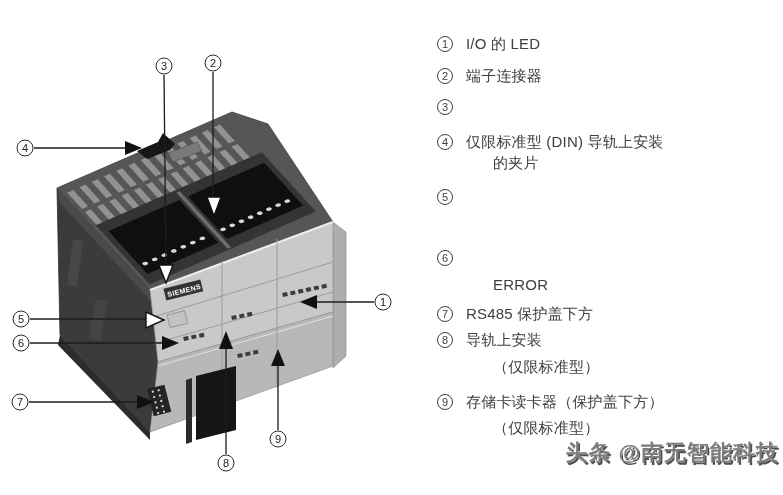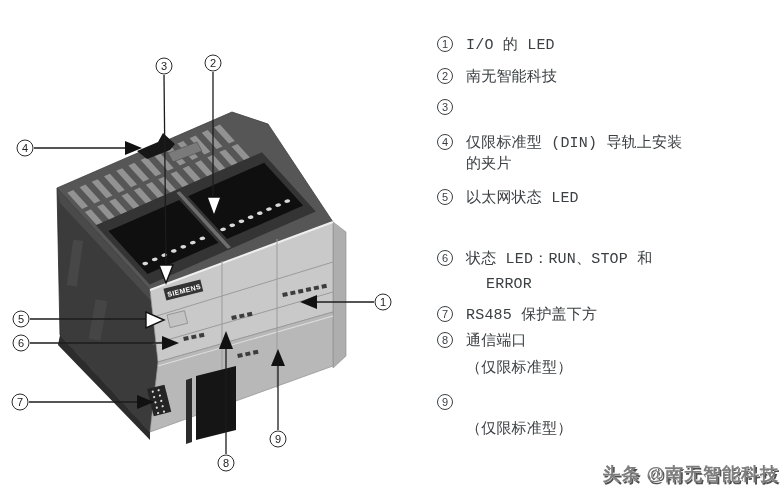--- a/index.html
+++ b/index.html
@@ -10,30 +10,30 @@
   svg{position:absolute;left:0;top:0;}
   
   .co{
     position:absolute;width:17px;height:17px;border:1.4px solid #2b2b2b;border-radius:50%;
     background:#fff;display:flex;align-items:center;justify-content:center;
     font-size:11px;line-height:1;color:#222;transform:translate(-50%,-50%);
     box-sizing:border-box;z-index:3;
   }
   
   .lrow{position:absolute;left:437px;height:22px;display:flex;align-items:center;}
-  .lrow.cont{left:466px;}
+  .lrow.cont{left:493px;}
   .lnum{
     width:16px;height:16px;border:1.3px solid #3c4043;border-radius:50%;flex:none;
     display:flex;align-items:center;justify-content:center;font-size:11px;line-height:1;
     color:#3c4043;box-sizing:border-box;margin-right:13px;
   }
-  .ltext{font-size:15px;color:#3c4043;white-space:nowrap;letter-spacing:.2px;font-family:Liberation Mono, monospace;}
+  .ltext{font-size:15px;color:#3c4043;white-space:nowrap;letter-spacing:.2px;}
   
   .wm{
-    position:absolute;right:4px;top:462px;font-size:18px;font-weight:700;color:#7d7d7d;
+    position:absolute;right:4px;top:438px;font-size:22px;font-weight:700;color:#7d7d7d;
     letter-spacing:1px;white-space:nowrap;
     text-shadow:-1.5px -1.5px 0 #ffffff,1.5px 1.5px 0 #4f4f4f;
   }
 </style>
 </head>
 <body>
 
 <div id="canvas">
 
   <svg width="430" height="495" viewBox="0 0 430 495">
@@ -228,56 +228,55 @@
   <div class="co" style="left:20px;top:402px;">7</div>
   <div class="co" style="left:226px;top:463px;">8</div>
   <div class="co" style="left:278px;top:439px;">9</div>
 
   <div class="lrow" style="top:33px;">
     <span class="lnum">1</span>
     <span class="ltext">I/O 的 LED</span>
   </div>
   <div class="lrow" style="top:65px;">
     <span class="lnum">2</span>
-    <span class="ltext">南无智能科技</span>
+    <span class="ltext">端子连接器</span>
   </div>
   <div class="lrow" style="top:96px;">
     <span class="lnum">3</span>
   </div>
   <div class="lrow" style="top:131px;">
     <span class="lnum">4</span>
     <span class="ltext">仅限标准型 (DIN) 导轨上安装</span>
   </div>
   <div class="lrow cont" style="top:152px;">
     <span class="ltext">的夹片</span>
   </div>
   <div class="lrow" style="top:186px;">
     <span class="lnum">5</span>
-    <span class="ltext">以太网状态 LED</span>
   </div>
   <div class="lrow" style="top:247px;">
     <span class="lnum">6</span>
-    <span class="ltext">状态 LED：RUN、STOP 和</span>
-  </div>
-  <div class="lrow cont" style="top:273px;margin-left:20px;">
+  </div>
+  <div class="lrow cont" style="top:273px;">
     <span class="ltext">ERROR</span>
   </div>
   <div class="lrow" style="top:303px;">
     <span class="lnum">7</span>
     <span class="ltext">RS485 保护盖下方</span>
   </div>
   <div class="lrow" style="top:329px;">
     <span class="lnum">8</span>
-    <span class="ltext">通信端口</span>
+    <span class="ltext">导轨上安装</span>
   </div>
   <div class="lrow cont" style="top:356px;">
     <span class="ltext">（仅限标准型）</span>
   </div>
   <div class="lrow" style="top:391px;">
     <span class="lnum">9</span>
+    <span class="ltext">存储卡读卡器（保护盖下方）</span>
   </div>
   <div class="lrow cont" style="top:417px;">
     <span class="ltext">（仅限标准型）</span>
   </div>
 
   <div class="wm">头条 @南无智能科技</div>
 
 </div>
 
 </body></html>

